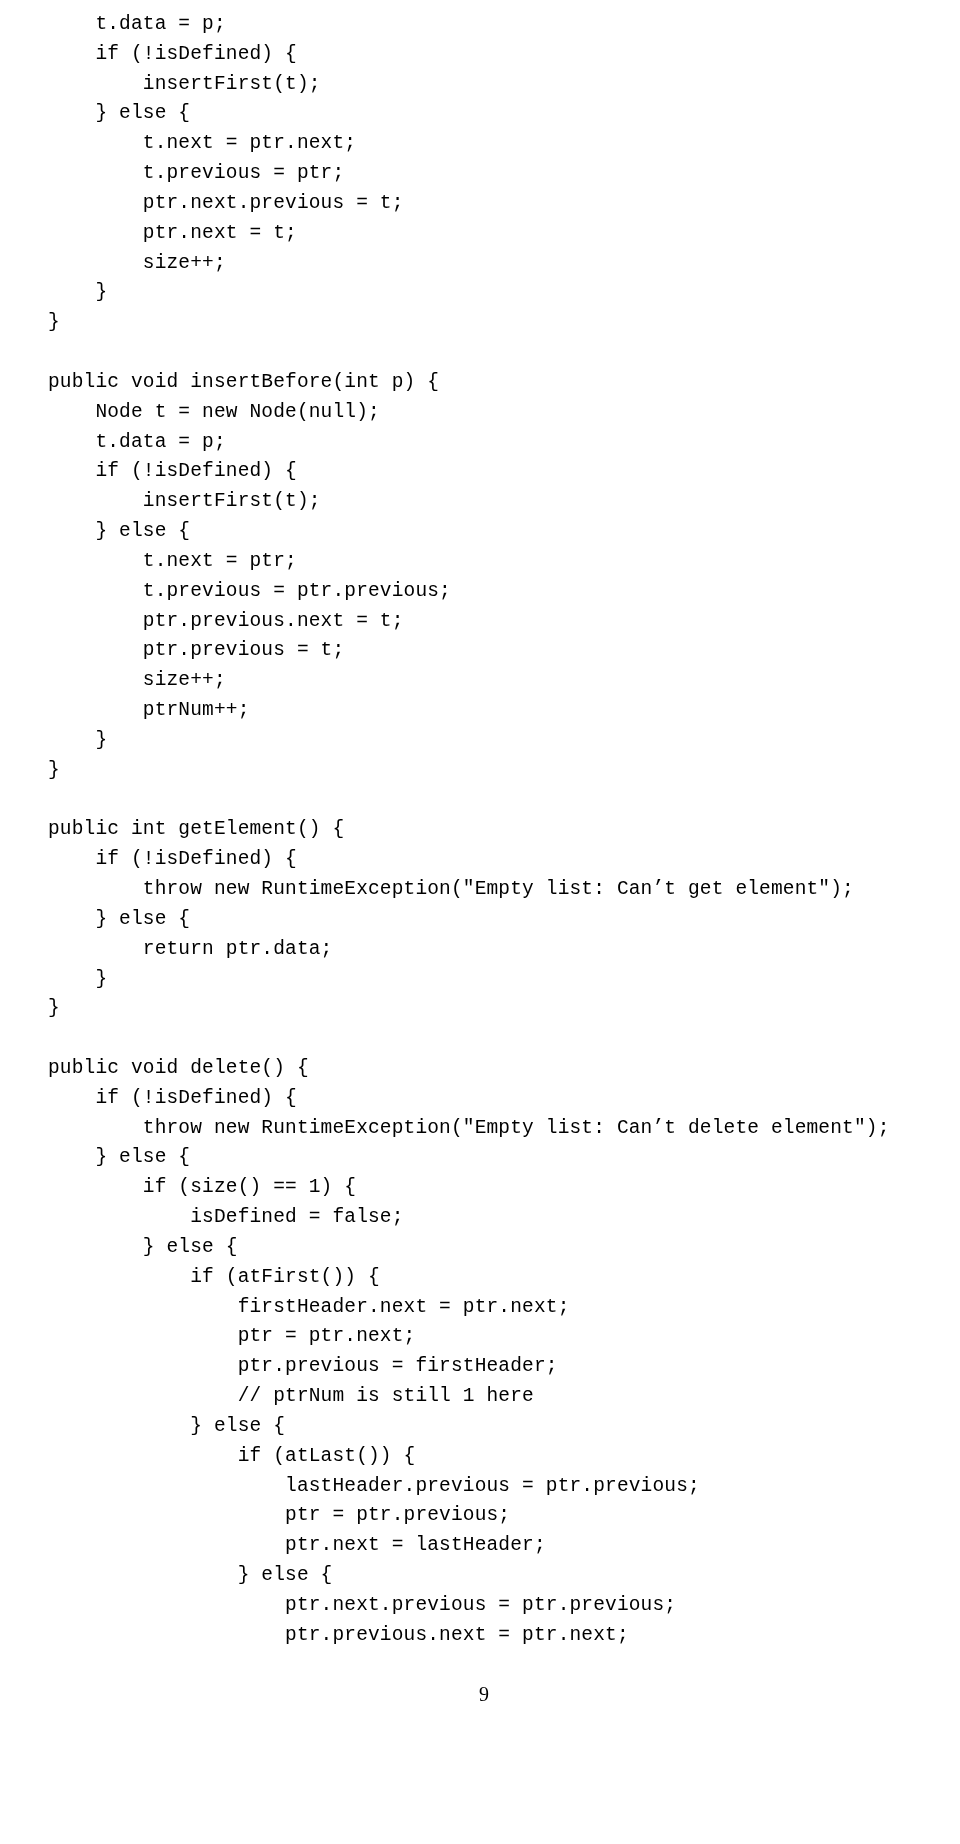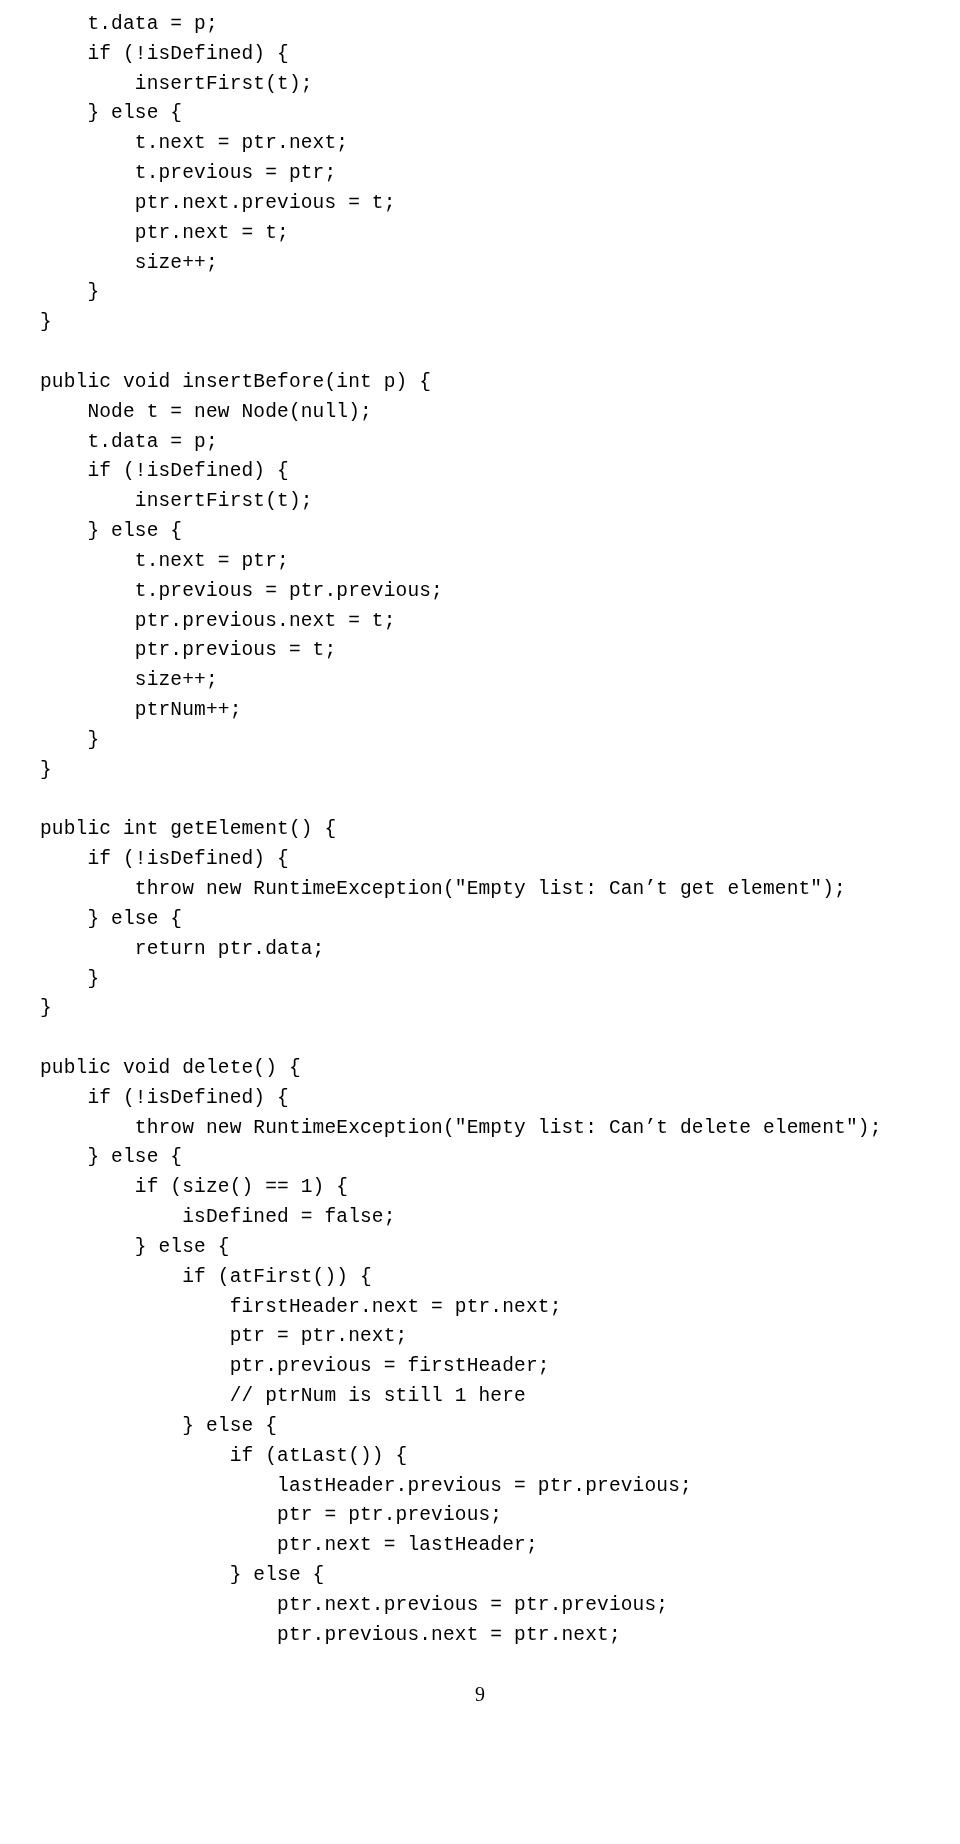--- a/index.html
+++ b/index.html
@@ -7,21 +7,21 @@
     padding: 0;
     background: #ffffff;
     font-family: "Courier New", Courier, monospace;
     font-size: 19.5px;
     line-height: 1.53;
     color: #000;
   }
   .page {
     width: 960px;
     margin: 0 auto;
-    padding: 10px 0 30px 0;
+    padding: 10px 0 30px 8px;
     box-sizing: border-box;
   }
   .code-block {
     white-space: pre;
     font-family: "Courier New", Courier, monospace;
     letter-spacing: 0.15px;
     padding-left: 40px;
   }
   .page-number {
     text-align: center;

